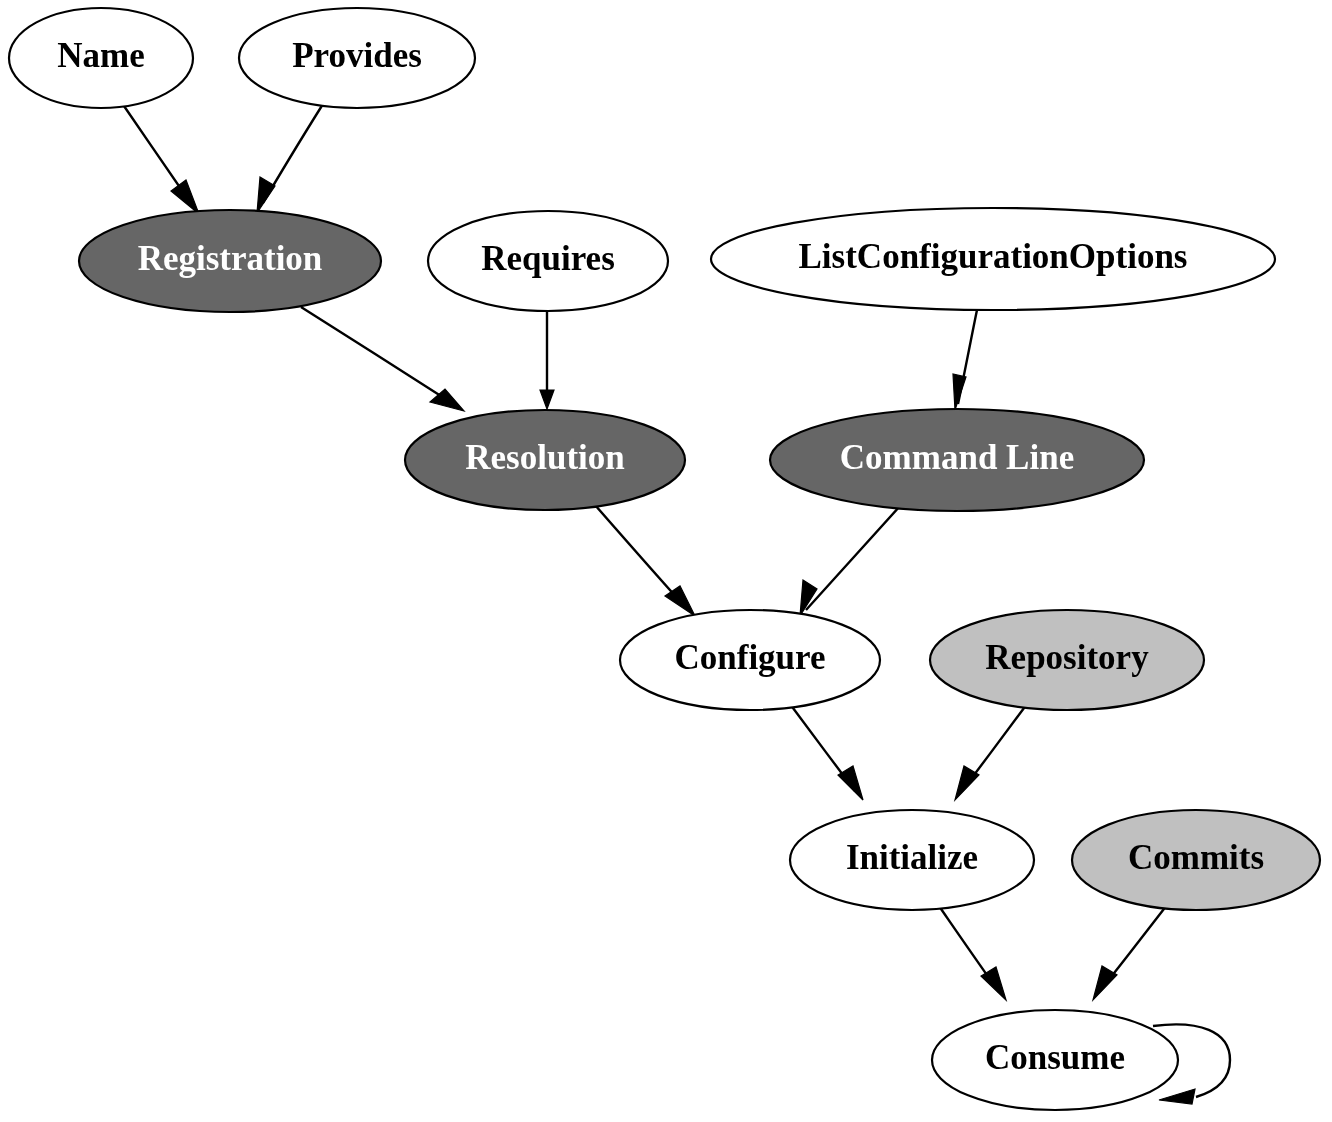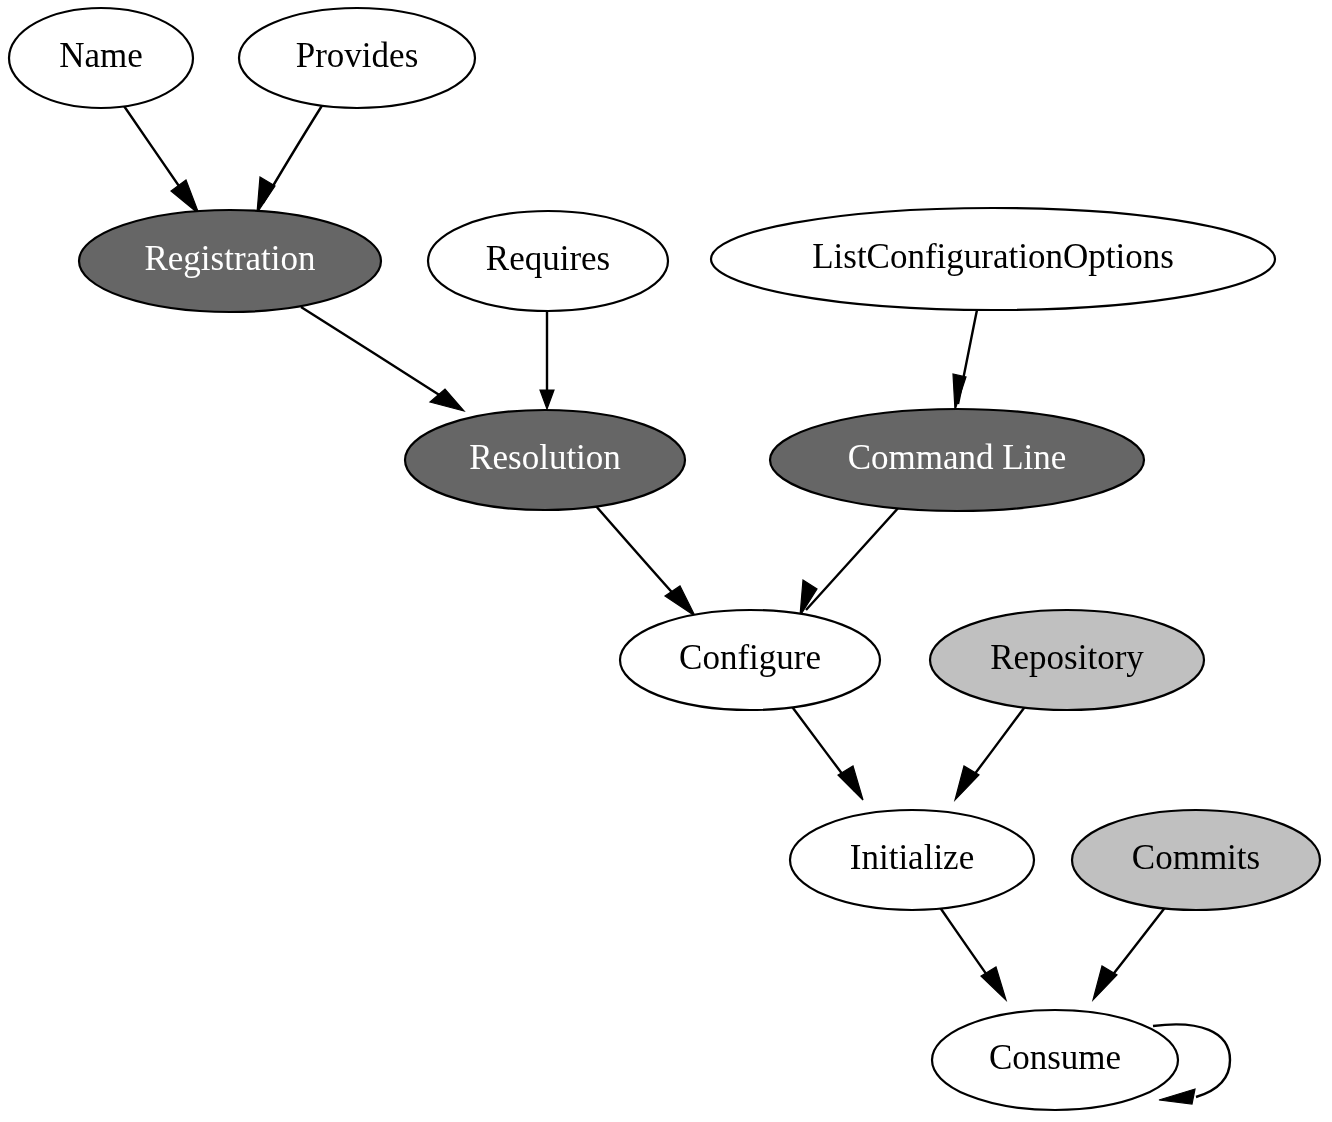--- a/index.html
+++ b/index.html
@@ -11,20 +11,21 @@
     width: 1332px;
     height: 1122px;
     overflow: hidden;
     font-family: "Liberation Serif", "DejaVu Serif", serif;
   }
   #graph-root {
     position: relative;
     width: 1332px;
     height: 1122px;
     background: #ffffff;
+    font-weight: bold;
   }
   svg#graph-svg {
     display: block;
     width: 1332px;
     height: 1122px;
   }
   .node-ellipse {
     stroke: #000000;
     stroke-width: 2.2;
   }

